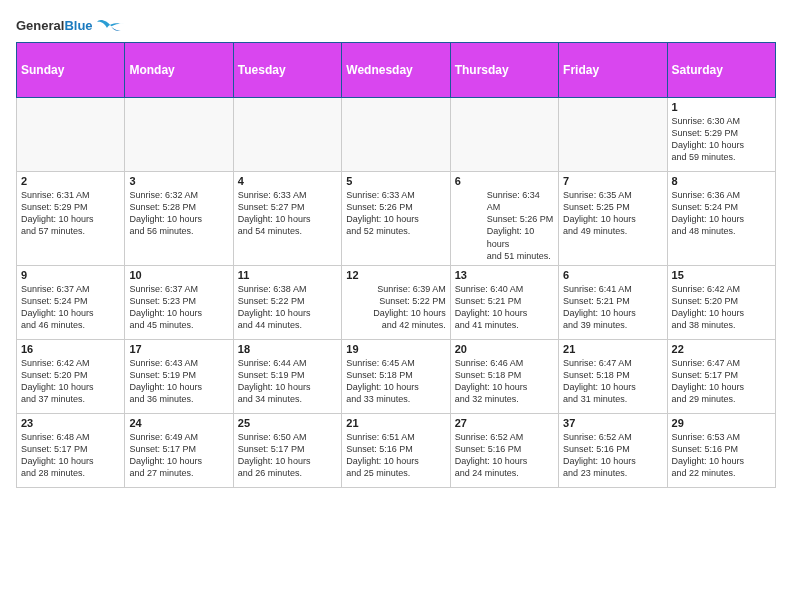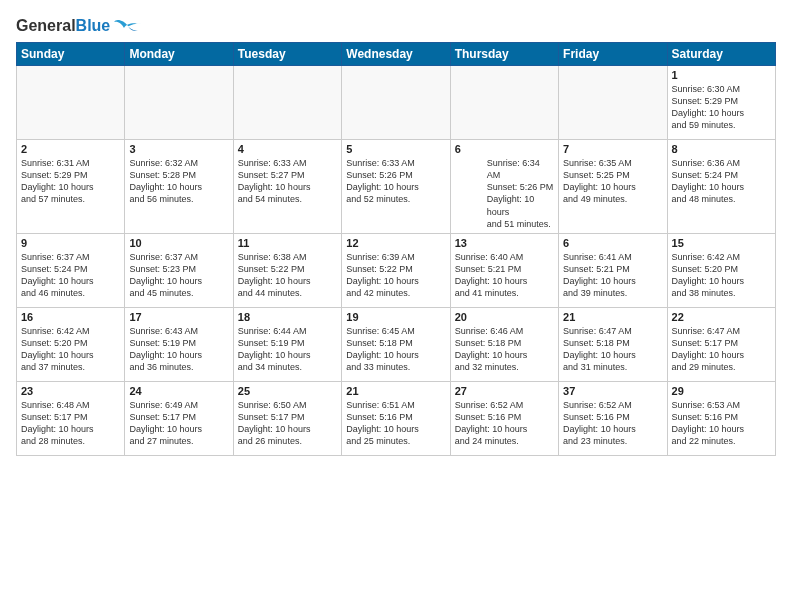--- a/index.html
+++ b/index.html
@@ -22,21 +22,21 @@
       align-items: flex-start;
       margin-bottom: 6px;
     }
     .logo {
       display: flex;
       flex-direction: column;
       align-items: flex-start;
       padding-top: 4px;
     }
     .logo-text {
-      font-size: 16px;
+      font-size: 13px;
       font-weight: normal;
       color: #333;
       line-height: 1.1;
     }
     .logo-text span {
       font-weight: bold;
     }
     .logo-blue {
       color: #1a7abf;
     }
@@ -52,25 +52,25 @@
     .location {
       font-size: 14px;
       color: #444;
     }
     .calendar {
       width: 100%;
       border-collapse: collapse;
       table-layout: fixed;
     }
     .calendar th {
-      background: #0369a1;
+      background: #d946ef;
       color: #fff;
       font-size: 12px;
       font-weight: bold;
-      padding: 4px 4px;
+      padding: 20px 4px;
       text-align: left;
       border: 1px solid #1a5a9a;
     }
     .calendar td {
       border: 1px solid #ccc;
       vertical-align: top;
       padding: 3px 4px;
       font-size: 9.5px;
       color: #333;
       height: 74px;
@@ -212,21 +212,21 @@
           </td>
           <td>
             <span class="day-num">11</span>
             <div class="day-info" style="white-space: pre-line;">Sunrise: 6:38 AM
 Sunset: 5:22 PM
 Daylight: 10 hours
 and 44 minutes.</div>
           </td>
           <td>
             <span class="day-num">12</span>
-            <div class="day-info" style="white-space: pre-line;">Sunrise: 6:39 AM
+            <div class="day-info" style="white-space: pre-line; text-align: right;">Sunrise: 6:39 AM
 Sunset: 5:22 PM
 Daylight: 10 hours
 and 42 minutes.</div>
           </td>
           <td>
             <span class="day-num">13</span>
             <div class="day-info" style="white-space: pre-line;">Sunrise: 6:40 AM
 Sunset: 5:21 PM
 Daylight: 10 hours
 and 41 minutes.</div>

